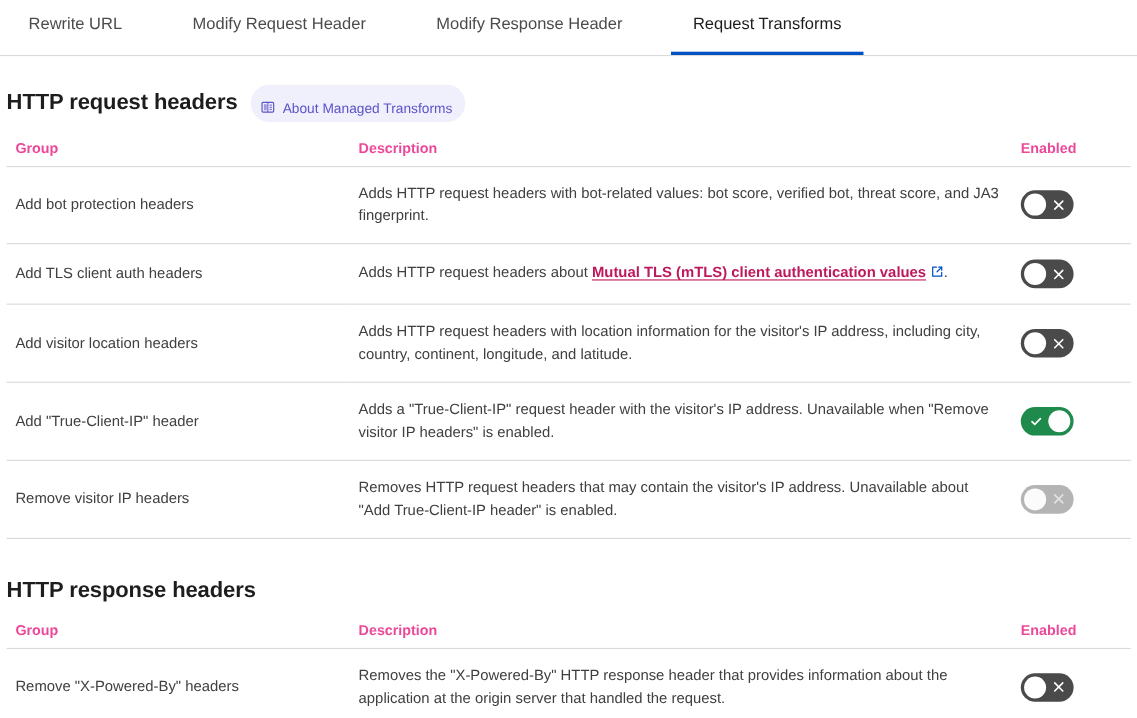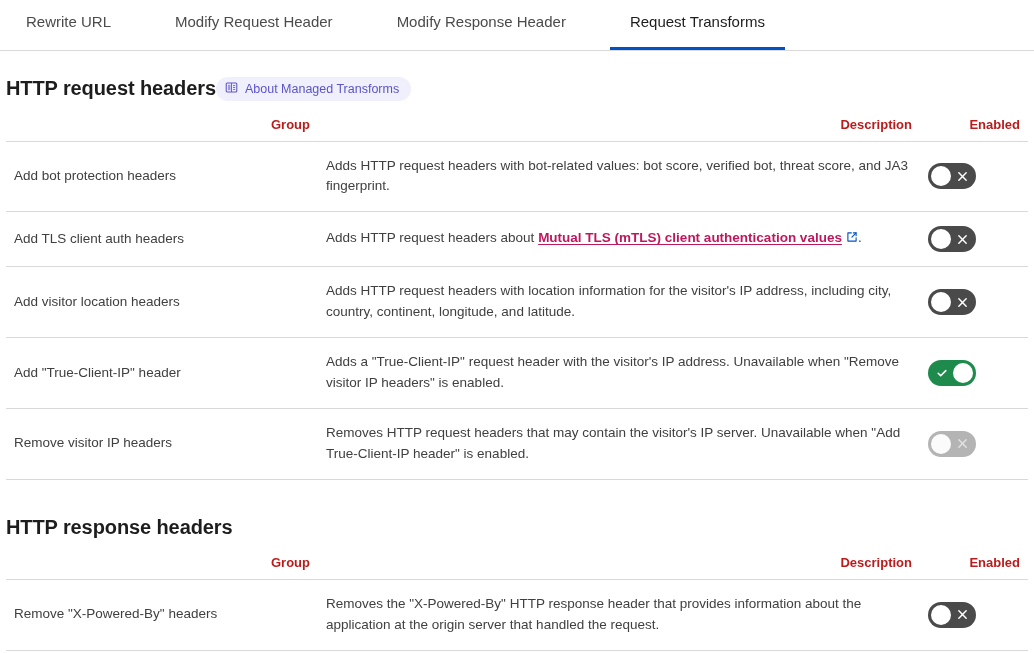--- a/index.html
+++ b/index.html
@@ -41,55 +41,56 @@
   }
 
   
   .section { padding: 0 6px; }
   .section.first { margin-top: 26px; }
   .section.second { margin-top: 36px; }
 
   .section-head {
     display: flex;
     align-items: center;
+    gap: 12px;
     margin-bottom: 16px;
     margin-top: 20px;
   }
   .section-title {
     font-size: 20px;
     font-weight: bold;
     color: #1d1d1d;
     letter-spacing: -0.1px;
   }
 
   .about-badge {
     display: inline-flex;
     align-items: center;
     gap: 7px;
     background: #f0effc;
     color: #5b54c9;
     border-radius: 999px;
-    padding: 4px 12px 4px 9px;
+    padding: 14px 12px 4px 9px;
     font-size: 12.5px;
     cursor: pointer;
     line-height: 1;
   }
   .about-badge .bk { display: block; }
 
   
   table.mt {
     width: 100%;
     border-collapse: collapse;
     table-layout: fixed;
   }
   table.mt th {
-    text-align: right;
+    text-align: left;
     font-size: 13px;
     font-weight: bold;
-    color: #b91c1c;
+    color: #ec4899;
     padding: 0 8px 9px 8px;
     border-bottom: 1px solid #d9d9d9;
     margin-left: 19px;
   }
   table.mt td {
     font-size: 13.5px;
     color: #404040;
     padding: 14px 8px;
     border-bottom: 1px solid #d9d9d9;
     vertical-align: middle;
@@ -255,21 +256,21 @@
               <svg width="12" height="12" viewBox="0 0 12 12">
                   <path d="M2.2 6.3 L4.7 8.8 L9.8 3.6" stroke="#ffffff" stroke-width="1.6" fill="none" stroke-linecap="round" stroke-linejoin="round"></path>
                 </svg>
             </span>
           </span>
         </td>
       </tr>
 
       <tr>
         <td class="col-group">Remove visitor IP headers</td>
-        <td class="col-desc">Removes HTTP request headers that may contain the visitor's IP server. Unavailable when "Add True-Client-IP header" is enabled.</td>
+        <td class="col-desc">Removes HTTP request headers that may contain the visitor's IP address. Unavailable about "Add True-Client-IP header" is enabled.</td>
         <td class="col-enabled">
           <span class="toggle disabled">
             <span class="knob"></span>
             <span class="mark">
               <svg width="11" height="11" viewBox="0 0 12 12">
                   <path d="M2 2 L10 10 M10 2 L2 10" stroke="#e2e2e2" stroke-width="1.6" stroke-linecap="round"></path>
                 </svg>
             </span>
           </span>
         </td>

